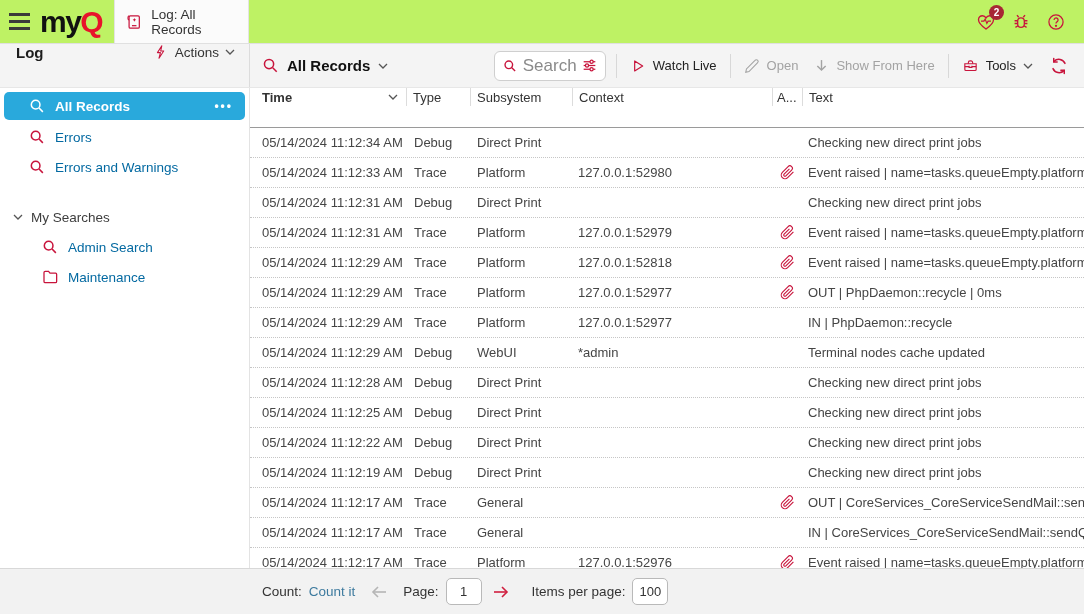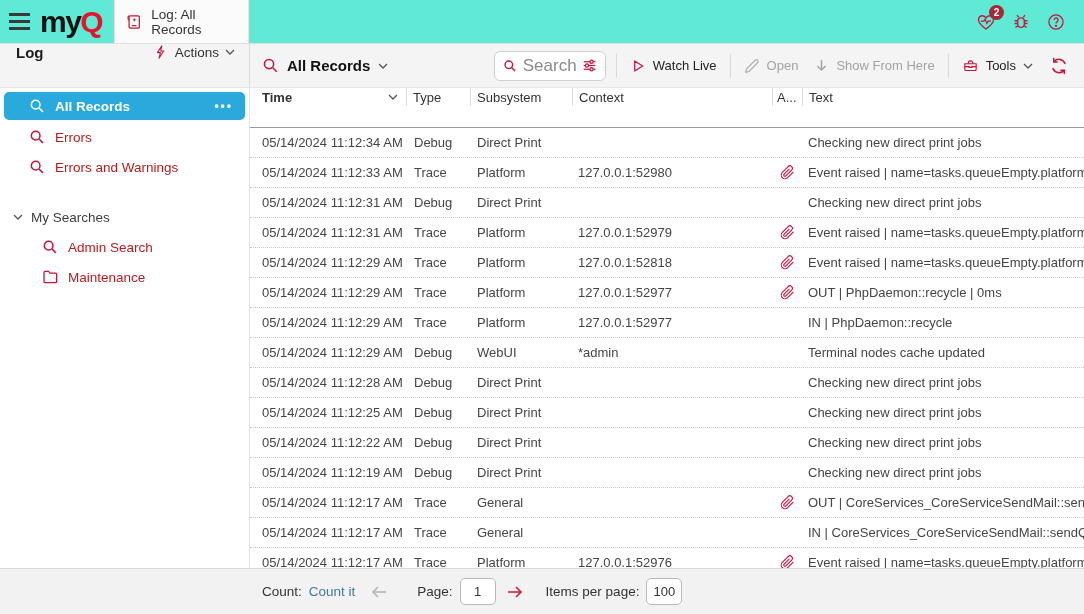--- a/index.html
+++ b/index.html
@@ -1,20 +1,20 @@
 <!DOCTYPE html>
 <html><head>
 <meta charset="utf-8">
 <style>
   * { margin:0; padding:0; box-sizing:border-box; }
   html,body { width:1084px; height:614px; overflow:hidden; background:#fff; }
   .app { width:1084px; height:614px; position:relative; font-family:"Liberation Sans",sans-serif; font-size:13px; color:#333; background:#fff; display:flex; flex-direction:column; }
 
   
-  .topbar { height:44px; flex:0 0 44px; display:flex; align-items:stretch; background:#5eead4; border-bottom:1px solid #e0e0e0; }
+  .topbar { height:44px; flex:0 0 44px; display:flex; align-items:stretch; background:#bef264; border-bottom:1px solid #e0e0e0; }
   .hamburger { width:36px; display:flex; flex-direction:column; justify-content:center; gap:4px; padding-left:9px; cursor:pointer; }
   .hamburger i { display:block; width:21px; height:3px; background:#3a3a3a; }
   .logo { display:flex; align-items:center; padding:0 12px 0 4px; font-weight:bold; font-size:30px; letter-spacing:-1.5px; color:#111; cursor:pointer; }
   .logo .q { color:#e8132b; }
   .tab { width:135px; border-left:1px solid #e3e3e3; border-right:1px solid #e3e3e3; background:#fbfbfb; display:flex; align-items:center; gap:8px; padding:17px 10px; font-size:13.5px; color:#333; cursor:pointer; }
   .top-icons { margin-left:auto; display:flex; align-items:center; gap:15px; padding-right:18px; }
   .icon-btn { position:relative; width:20px; height:20px; color:#c8143c; cursor:pointer; }
   .icon-btn svg { width:20px; height:20px; display:block; }
   .badge { position:absolute; top:-7px; right:-8px; min-width:15px; height:15px; border-radius:50%; background:#a72734; color:#fff; font-size:10px; font-weight:bold; display:flex; align-items:center; justify-content:center; }
 
@@ -32,21 +32,21 @@
   .tool-btn { display:flex; align-items:center; gap:7px; font-size:13px; color:#222; cursor:pointer; padding:0 3px; background:none; border:0; font-family:inherit; }
   .tool-btn.disabled { color:#a3a3a3; cursor:default; }
   .red-ic { color:#c8143c; }
   .gray-ic { color:#a3a3a3; }
   .chev { color:#555; }
   svg.ic { display:block; }
 
   
   .content { flex:0 0 480px; height:480px; display:flex; overflow:hidden; }
   .sidebar { width:250px; flex:0 0 250px; border-right:1px solid #e3e3e3; background:#fff; padding-top:4px; }
-  .side-item { height:30px; display:flex; align-items:center; gap:10px; padding-left:29px; font-size:13.5px; color:#b91c1c; cursor:pointer; }
+  .side-item { height:30px; display:flex; align-items:center; gap:10px; padding-left:29px; font-size:13.5px; color:#0369a1; cursor:pointer; }
   .side-item .sicon { color:#c8143c; flex:0 0 auto; }
   .side-item.selected { height:28px; margin:0 4px 2px; border-radius:5px; background:#29a9dc; color:#fff; font-weight:bold; padding-left:25px; }
   .side-item.selected .sicon { color:#fff; }
   .more-dots { margin-left:auto; margin-right:12px; color:#fff; font-weight:bold; letter-spacing:2px; font-size:12px; cursor:pointer; }
   .side-section { height:30px; margin-top:20px; display:flex; align-items:center; gap:8px; padding-left:13px; color:#3e3e3e; font-size:13.5px; cursor:pointer; }
   .side-item.sub { padding-left:42px; }
 
   
   .main { flex:1; min-width:0; display:flex; flex-direction:column; background:#fff; overflow:hidden; }
   .thead { height:40px; flex:0 0 40px; display:flex; border-bottom:1px solid #9a9a9a; color:#333; }
@@ -67,21 +67,21 @@
   .td.c-attach { width:30px; flex:0 0 30px; padding:0; display:flex; justify-content:center; color:#c8143c; }
   .td.c-text { flex:1; }
 
   
   .footer { flex:0 0 46px; height:46px; background:#f2f2f2; border-top:1px solid #d8d8d8; display:flex; align-items:center; padding-left:262px; font-size:13.5px; color:#333; gap:7px; }
   .footer .link { color:#3d7a9e; cursor:pointer; }
   .pager-input { width:36px; height:27px; border:1px solid #b9b9b9; border-radius:5px; background:#fff; text-align:center; font-family:inherit; font-size:13px; color:#333; outline:none; }
   .arrow { display:flex; align-items:center; cursor:pointer; }
   .arrow.prev { color:#b5b5b5; margin-left:9px; cursor:default; }
   .arrow.next { color:#d01f3f; margin:0 4px; }
-  .lbl-page { margin-left:23px; }
+  .lbl-page { margin-left:9px; }
   .lbl-items { margin-left:12px; }
 </style>
 </head>
 <body>
 
 <div class="app">
 
   <header class="topbar">
     <div class="hamburger">
         <i></i>

